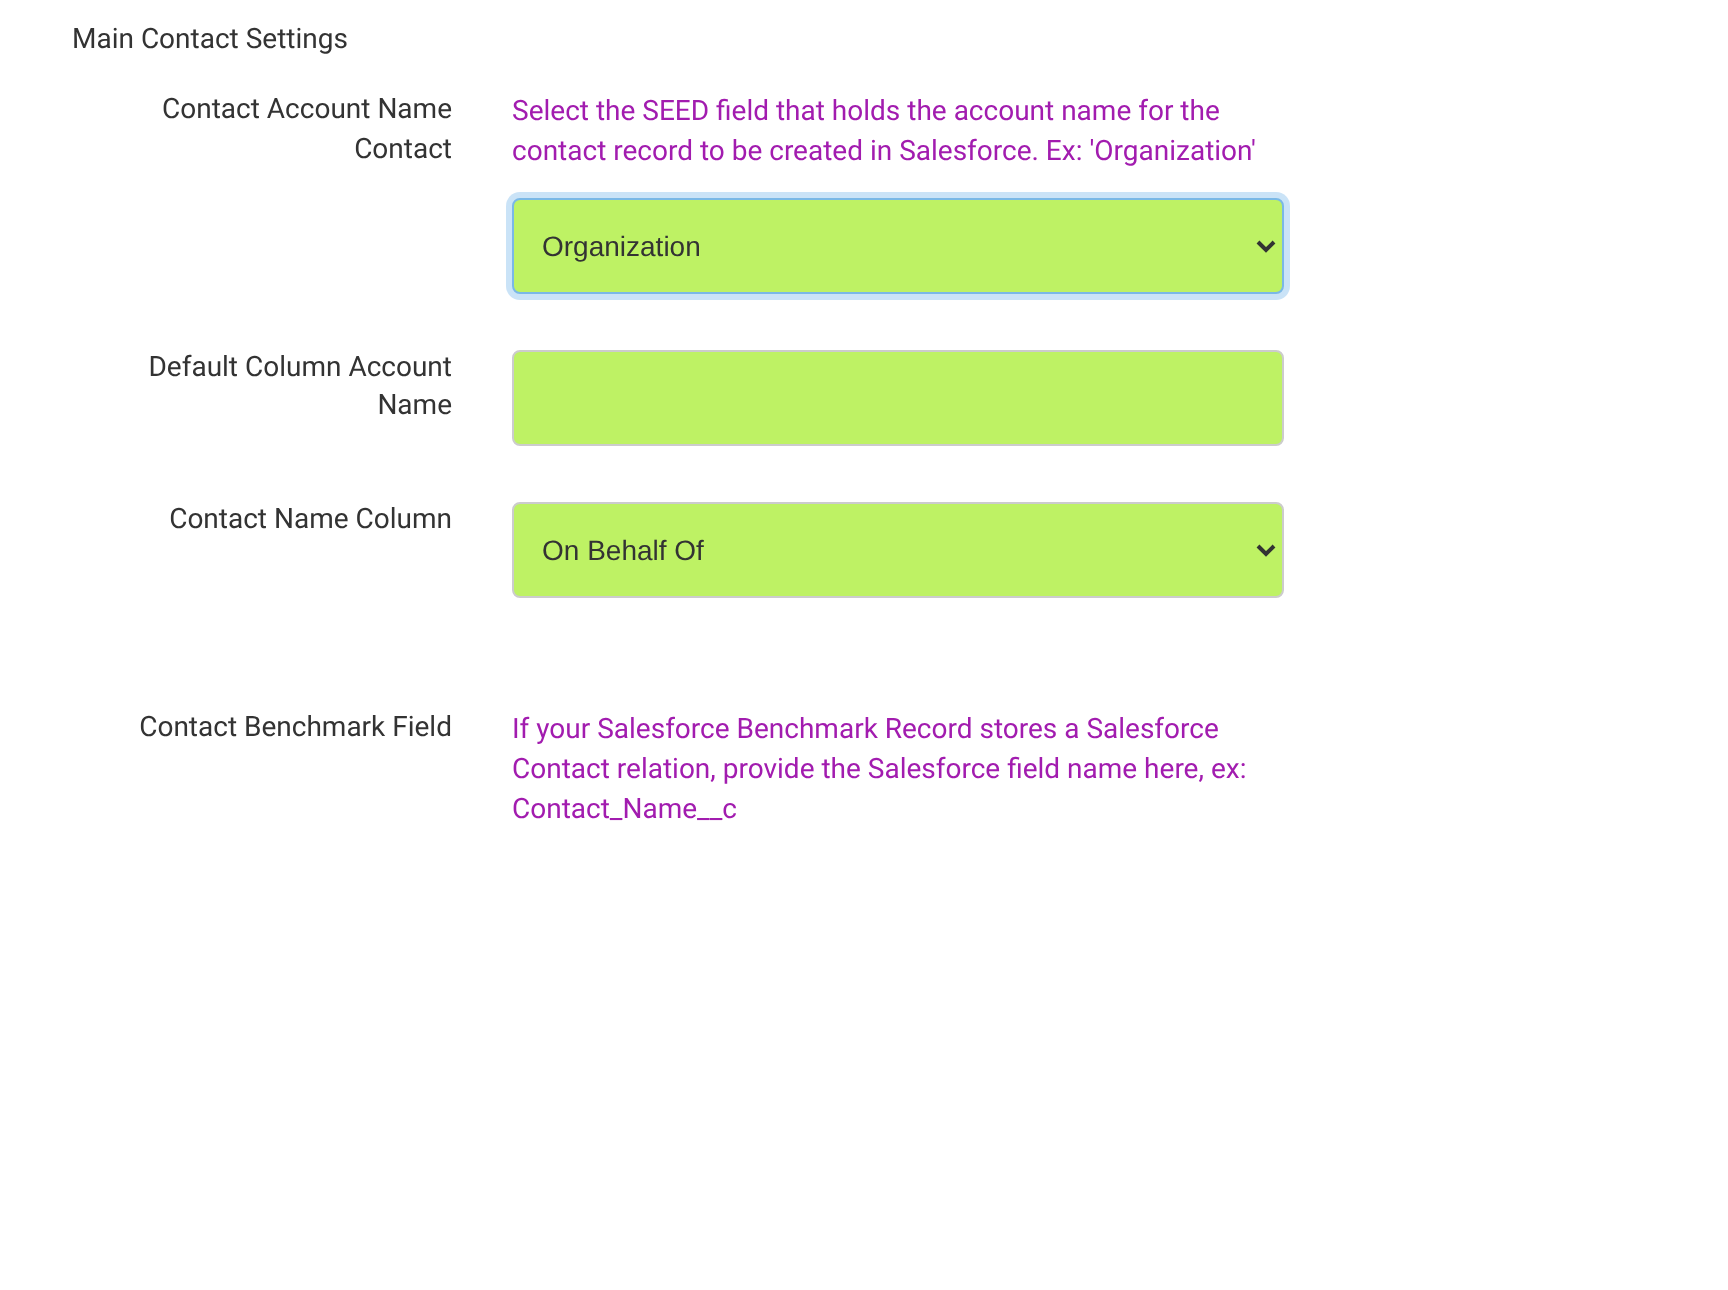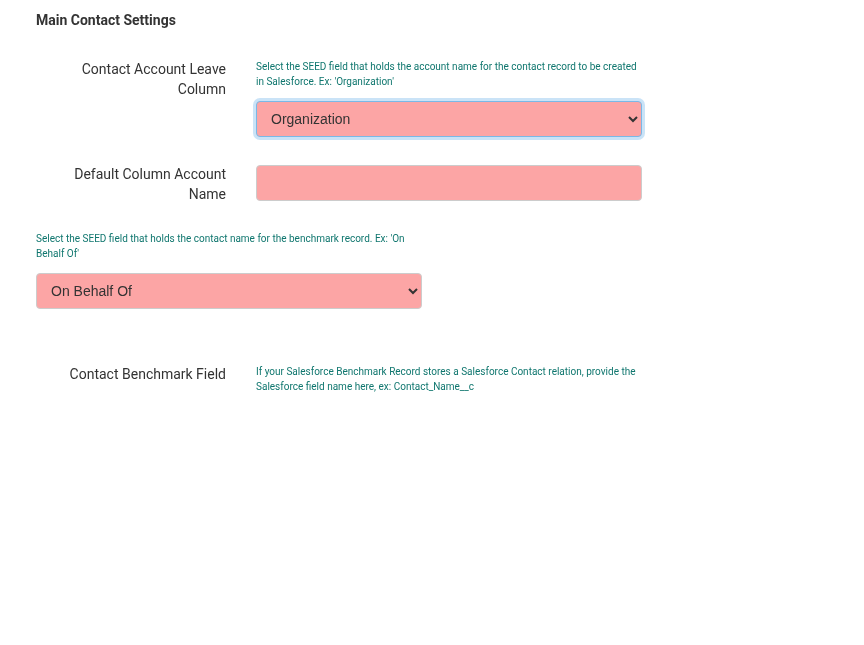--- a/index.html
+++ b/index.html
@@ -8,24 +8,24 @@
     padding: 0;
     font-family: -apple-system, BlinkMacSystemFont, "Segoe UI", Roboto, "Helvetica Neue", Arial, sans-serif;
     color: #333;
     background: #fff;
     width: 864px;
   }
   .page {
     padding: 12px 36px 20px 36px;
   }
   .section-title {
-    font-weight: 700;
+    font-weight: 400;
     font-size: 14px;
     color: #333;
-    margin-bottom: 32px;
+    margin-bottom: 18px;
   }
   .section-desc {
     font-size: 14px;
     color: #333;
     line-height: 1.5;
     margin-bottom: 24px;
   }
   .form-row {
     display: flex;
     align-items: flex-start;
@@ -37,71 +37,71 @@
     font-size: 14px;
     color: #333;
     line-height: 1.4;
     padding-right: 30px;
     padding-top: 0px;
   }
   .field-col {
     width: 386px;
   }
   .help-text {
-    font-size: 10px;
-    color: #0f766e;
+    font-size: 14px;
+    color: #a21caf;
     line-height: 1.45;
     margin-bottom: 12px;
   }
   select.control, input.control {
     width: 100%;
-    height: 36px;
+    height: 48px;
     padding: 0 12px;
     font-size: 14px;
     color: #333;
-    background: #fca5a5;
+    background: #bef264;
     border: 1px solid #ccc;
     border-radius: 4px;
     outline: none;
   }
   select.control {
     padding-left: 10px;
   }
   select.control.focused {
     border-color: #7ab8e6;
     box-shadow: 0 0 0 3px rgba(102,175,233,0.35);
   }
   input.control::placeholder { color: #999; }
 </style>
 </head>
 <body>
 
 <div class="page">
   <div class="section-title">Main Contact Settings</div>
 
   <div class="form-row">
-    <div class="label-col">Contact Account Leave Column</div>
+    <div class="label-col">Contact Account Name Contact</div>
     <div class="field-col">
       <div class="help-text">Select the SEED field that holds the account name for the contact record to be created in Salesforce. Ex: 'Organization'</div>
       <select class="control focused">
         <option>Organization</option>
       </select>
     </div>
   </div>
 
   <div class="form-row">
     <div class="label-col">Default Column Account Name</div>
     <div class="field-col">
       <input type="text" class="control" value="" style="">
     </div>
   </div>
 
   <div class="form-row">
+    <div class="label-col">Contact Name Column</div>
     <div class="field-col">
-      <div class="help-text">Select the SEED field that holds the contact name for the benchmark record. Ex: 'On Behalf Of'</div>
       <select class="control">
         <option>On Behalf Of</option>
       </select>
     </div>
   </div>
 
   <div class="form-row">
   </div>
 
   <div class="form-row" style="margin-bottom:10px;">

